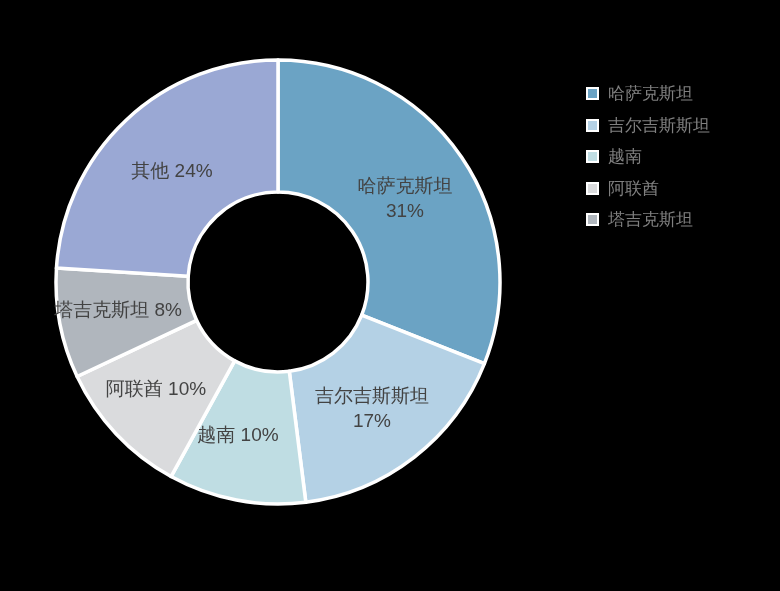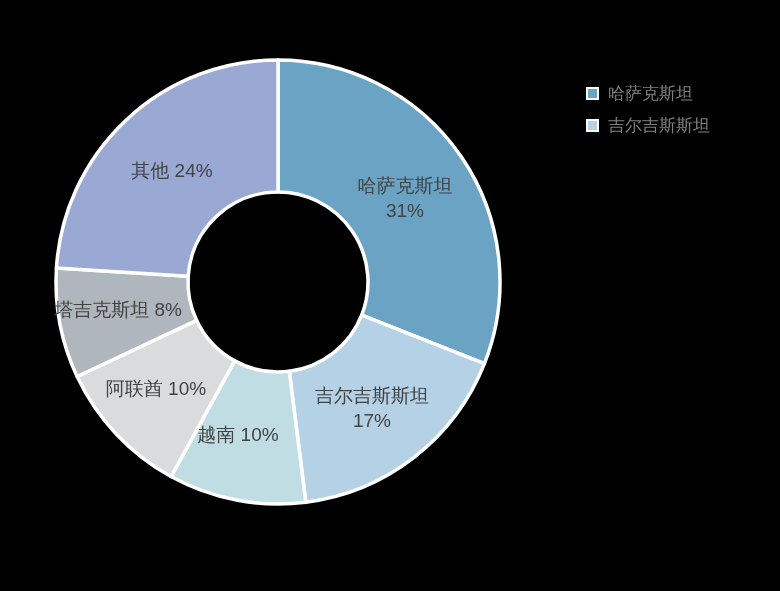--- a/index.html
+++ b/index.html
@@ -100,15 +100,33 @@
           <span class="legend-swatch-inner" style="background: rgb(107, 163, 196);"></span>
         </span>
         <span class="legend-label" style="color: rgb(128, 128, 128);">哈萨克斯坦</span>
       </div>
       <div class="legend-item">
         <span class="legend-swatch-outer">
           <span class="legend-swatch-inner" style="background: rgb(180, 209, 229);"></span>
         </span>
         <span class="legend-label" style="color: rgb(128, 128, 128);">吉尔吉斯斯坦</span>
       </div>
+      <div class="legend-item">
+        <span class="legend-swatch-outer">
+          <span class="legend-swatch-inner" style="background: rgb(191, 221, 227);"></span>
+        </span>
+        <span class="legend-label" style="color: rgb(128, 128, 128);">越南</span>
+      </div>
+      <div class="legend-item">
+        <span class="legend-swatch-outer">
+          <span class="legend-swatch-inner" style="background: rgb(218, 219, 221);"></span>
+        </span>
+        <span class="legend-label" style="color: rgb(128, 128, 128);">阿联酋</span>
+      </div>
+      <div class="legend-item">
+        <span class="legend-swatch-outer">
+          <span class="legend-swatch-inner" style="background: rgb(176, 182, 189);"></span>
+        </span>
+        <span class="legend-label" style="color: rgb(128, 128, 128);">塔吉克斯坦</span>
+      </div>
     </div>
 
 </div>
 
 </body></html>

